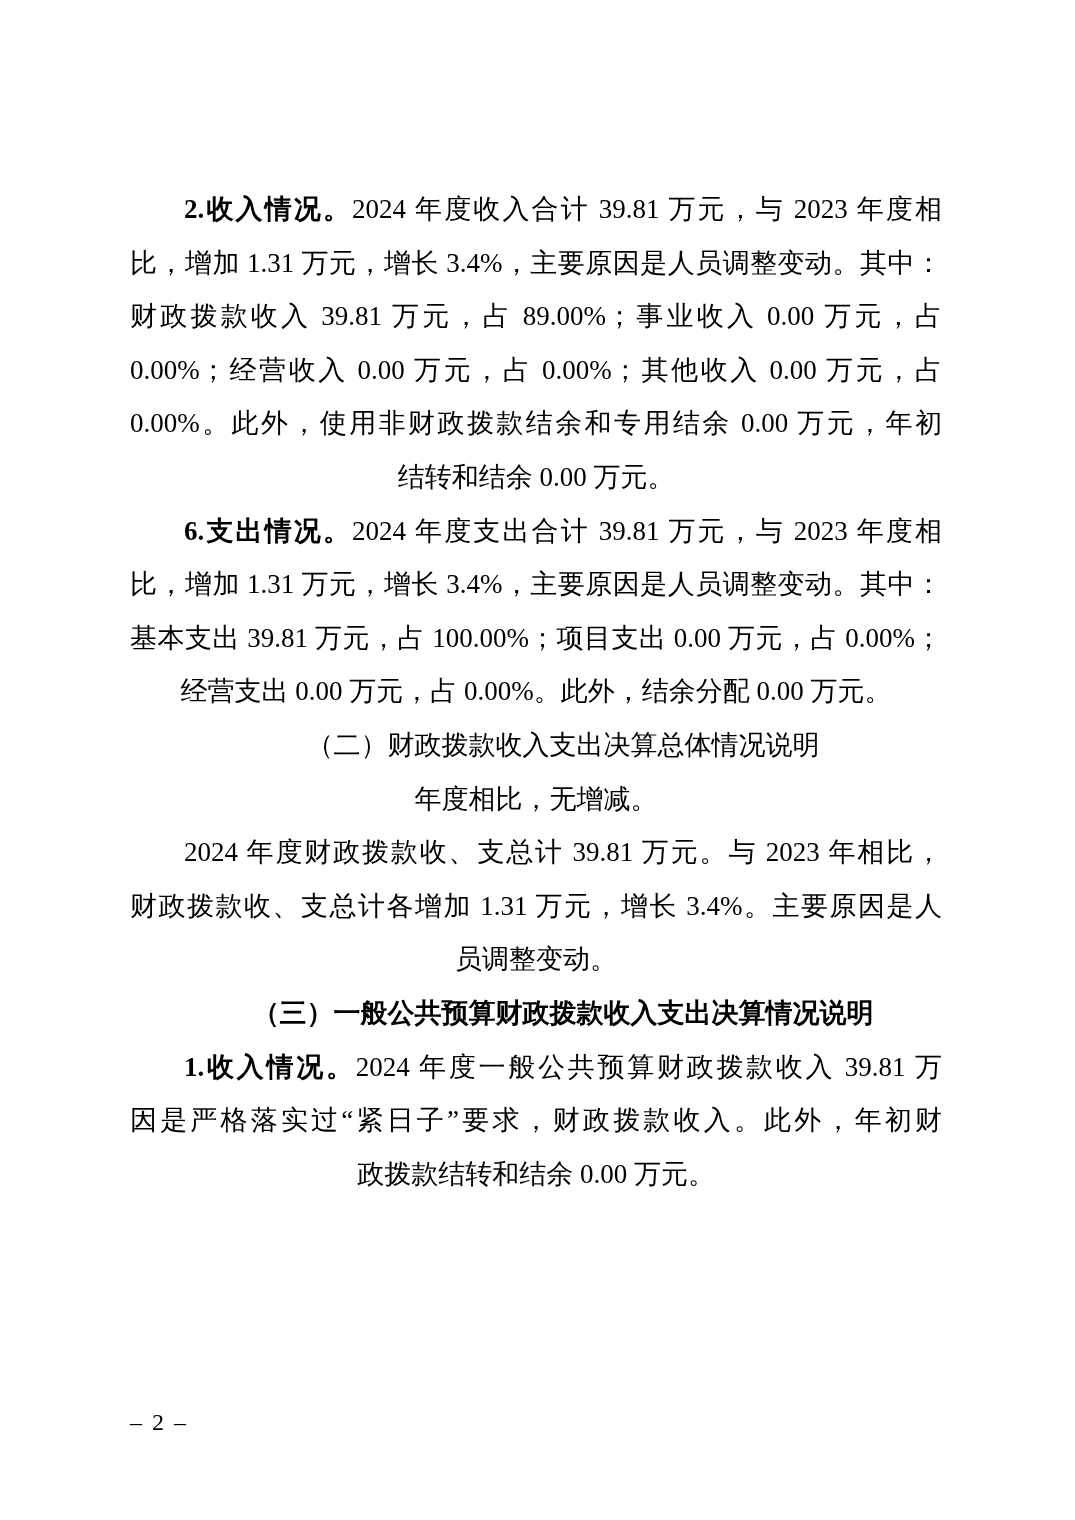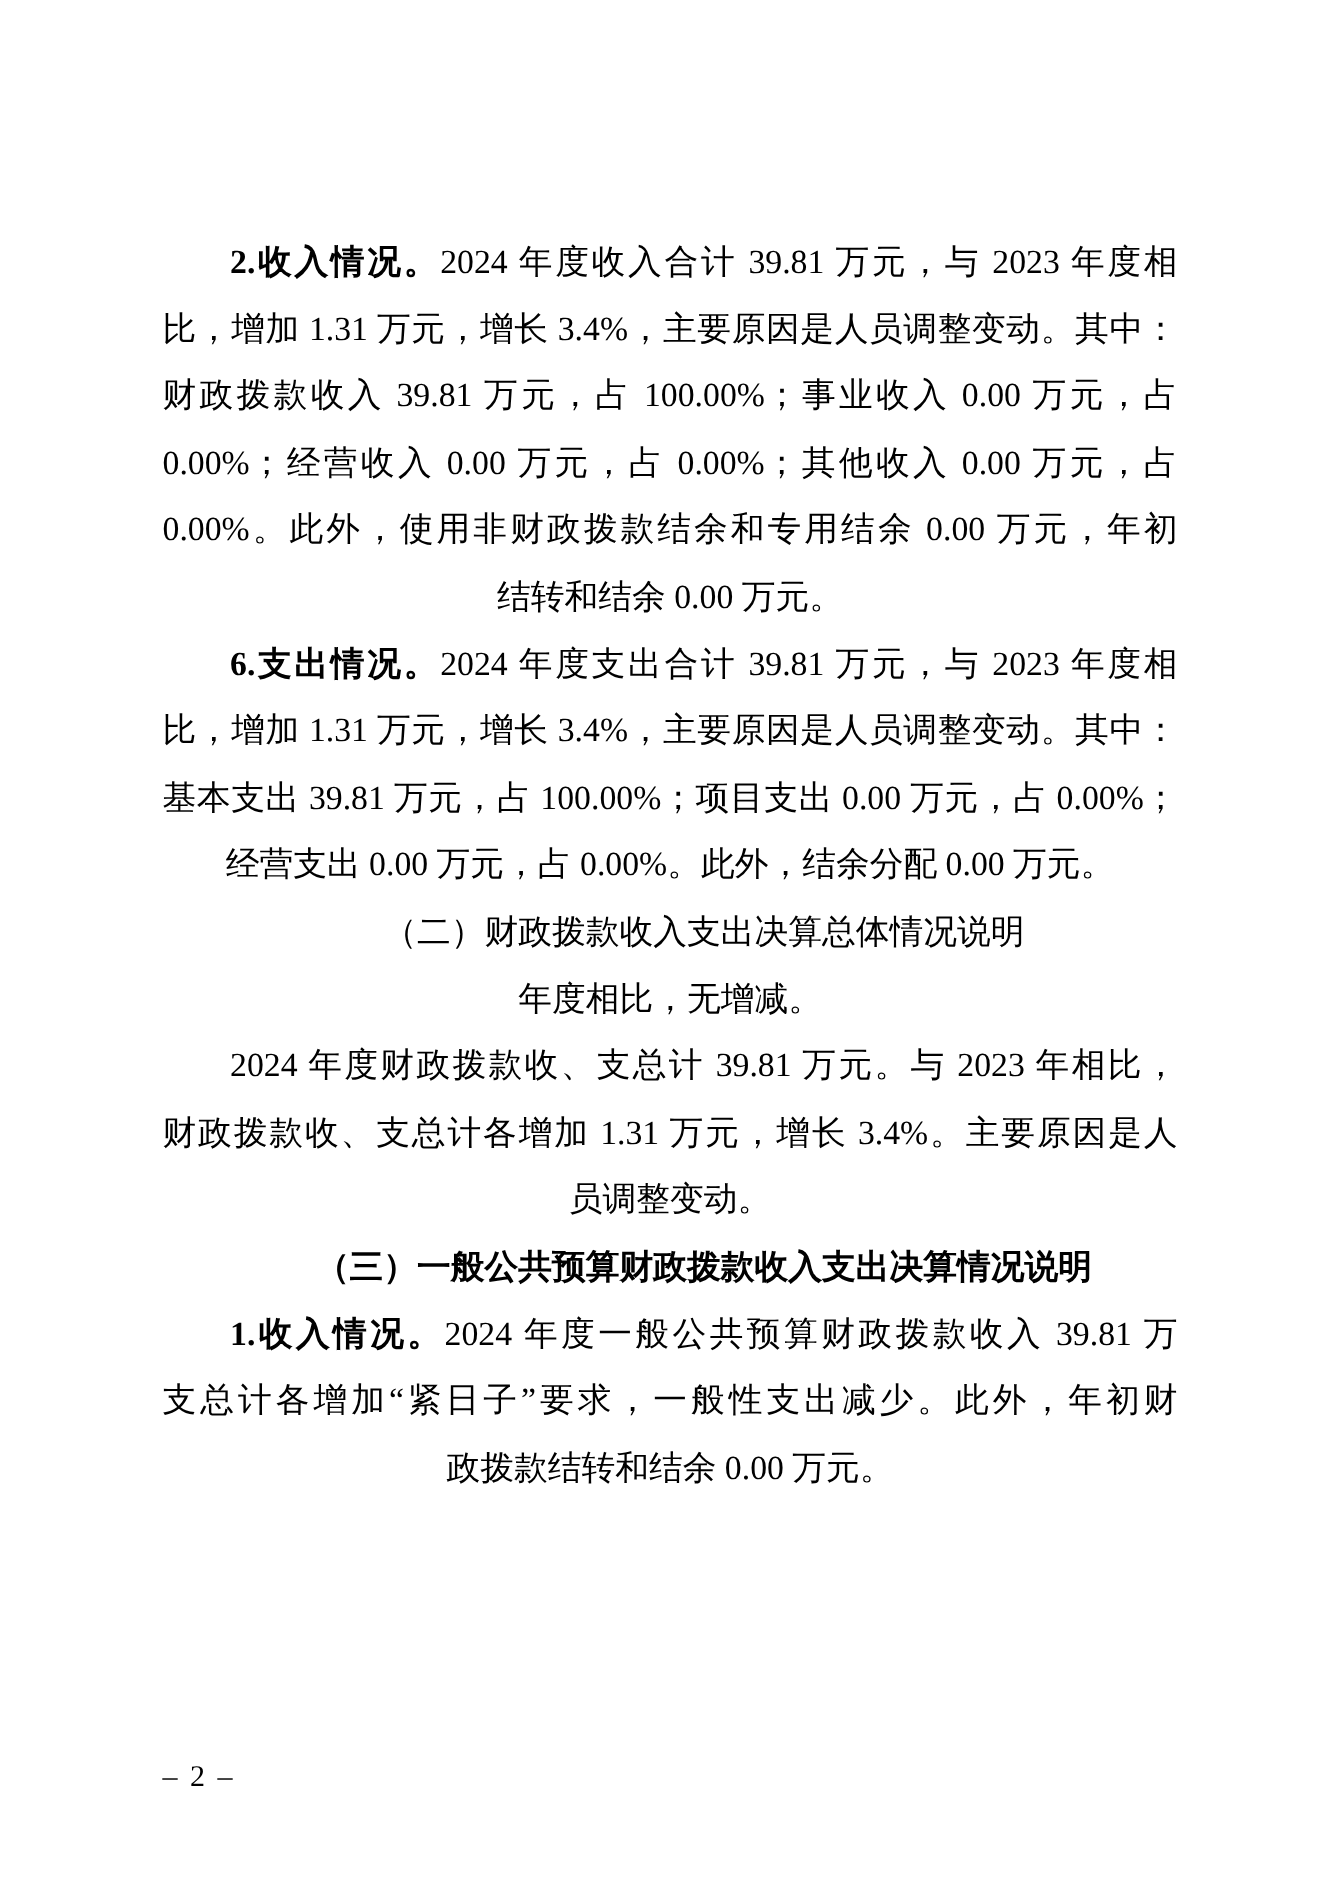--- a/index.html
+++ b/index.html
@@ -42,32 +42,32 @@
     letter-spacing: 2px;
   }
 </style>
 </head>
 <body>
 
 <div class="page">
   <div class="doc-body">
       <div class="line indent justify"><span class="bold">2.收入情况。</span><span>2024 年度收入合计 39.81 万元，与 2023 年度相</span></div>
       <div class="line justify"><span>比，增加 1.31 万元，增长 3.4%，主要原因是人员调整变动。其中：</span></div>
-      <div class="line justify"><span>财政拨款收入 39.81 万元，占 100.00%；事业收入 0.00 万元，占</span></div>
+      <div class="line justify"><span>财政拨款收入 39.81 万元，占 89.00%；事业收入 0.00 万元，占</span></div>
       <div class="line justify"><span>0.00%；经营收入 0.00 万元，占 0.00%；其他收入 0.00 万元，占</span></div>
       <div class="line justify"><span>0.00%。此外，使用非财政拨款结余和专用结余 0.00 万元，年初</span></div>
       <div class="line"><span>结转和结余 0.00 万元。</span></div>
       <div class="line indent justify"><span class="bold">6.支出情况。</span><span>2024 年度支出合计 39.81 万元，与 2023 年度相</span></div>
       <div class="line justify"><span>比，增加 1.31 万元，增长 3.4%，主要原因是人员调整变动。其中：</span></div>
       <div class="line justify"><span>基本支出 39.81 万元，占 100.00%；项目支出 0.00 万元，占 0.00%；</span></div>
       <div class="line"><span>经营支出 0.00 万元，占 0.00%。此外，结余分配 0.00 万元。</span></div>
       <div class="line indent"><span>（二）财政拨款收入支出决算总体情况说明</span></div>
       <div class="line"><span>年度相比，无增减。</span></div>
       <div class="line indent justify"><span>2024 年度财政拨款收、支总计 39.81 万元。与 2023 年相比，</span></div>
       <div class="line justify"><span>财政拨款收、支总计各增加 1.31 万元，增长 3.4%。主要原因是人</span></div>
       <div class="line"><span>员调整变动。</span></div>
       <div class="line indent"><span class="bold">（三）一般公共预算财政拨款收入支出决算情况说明</span></div>
       <div class="line indent justify"><span class="bold">1.收入情况。</span><span>2024 年度一般公共预算财政拨款收入 39.81 万</span></div>
-      <div class="line justify"><span>支总计各增加“紧日子”要求，一般性支出减少。此外，年初财</span></div>
+      <div class="line justify"><span>因是严格落实过“紧日子”要求，财政拨款收入。此外，年初财</span></div>
       <div class="line"><span>政拨款结转和结余 0.00 万元。</span></div>
     </div>
   <div class="page-footer">– 2 –</div>
 </div>
 
 </body></html>

